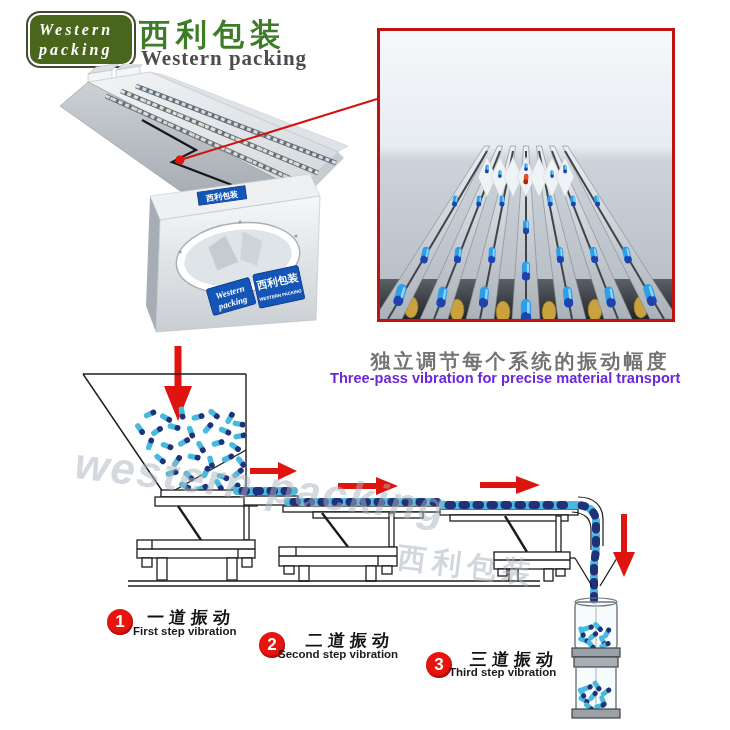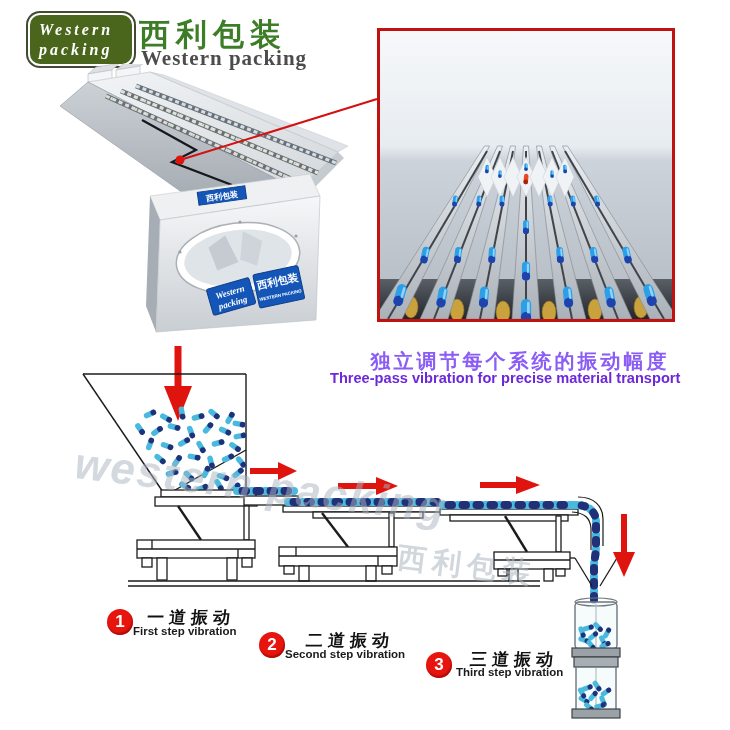--- a/index.html
+++ b/index.html
@@ -16,21 +16,21 @@
   .brand-cn{left:139px;top:14px;font-size:31px;font-weight:bold;color:#3e7d27;
     letter-spacing:6px;font-family:"Liberation Sans",sans-serif;white-space:nowrap;}
   .brand-en{left:141px;top:46px;font-size:21px;font-weight:bold;color:#4c4c4c;
     font-family:"Liberation Serif",serif;letter-spacing:1px;white-space:nowrap;}
 
   
   .inset{left:377px;top:28px;width:298px;height:294px;border:3px solid #c11212;box-sizing:border-box;}
 
   
   .caption-cn{left:345px;top:348px;width:350px;text-align:center;font-size:20px;font-weight:bold;
-    color:#8b5cf6;letter-spacing:3px;white-space:nowrap;}
+    color:#737373;letter-spacing:3px;white-space:nowrap;}
   .caption-en{left:330px;top:370px;width:380px;text-align:left;font-size:14.6px;font-weight:bold;
     color:#6d28d9;white-space:nowrap;}
 
   
   .step-circle{width:26px;height:26px;border-radius:50%;background:#e8150e;color:#fff;
     display:flex;align-items:center;justify-content:center;font-size:17px;font-weight:bold;
     box-shadow:inset -1px -2px 2px rgba(120,0,0,.55);}
   .step-cn{font-size:17px;font-weight:bold;color:#111;letter-spacing:5px;transform:skewX(-6deg);white-space:nowrap;}
   .step-en{font-size:11.5px;font-weight:bold;color:#1a1a1a;white-space:nowrap;}
 
@@ -430,19 +430,19 @@
 <div class="abs step-circle" style="left:107px;top:609px;">
   <span>1</span>
 </div>
 <div class="abs step-cn" style="left:147px;top:606px;">一道振动</div>
 <div class="abs step-en" style="left:133px;top:625px;text-align:right;">First step vibration</div>
 
 <div class="abs step-circle" style="left:259px;top:632px;">
   <span>2</span>
 </div>
 <div class="abs step-cn" style="left:306px;top:629px;">二道振动</div>
-<div class="abs step-en" style="left:285px;top:648px;">Second step vibration</div>
+<div class="abs step-en" style="left:278px;top:648px;">Second step vibration</div>
 
 <div class="abs step-circle" style="left:426px;top:652px;">
   <span>3</span>
 </div>
 <div class="abs step-cn" style="left:470px;top:648px;">三道振动</div>
-<div class="abs step-en" style="left:449px;top:666px;padding-left:7px;">Third step vibration</div>
+<div class="abs step-en" style="left:449px;top:666px;">Third step vibration</div>
 
 </body></html>

